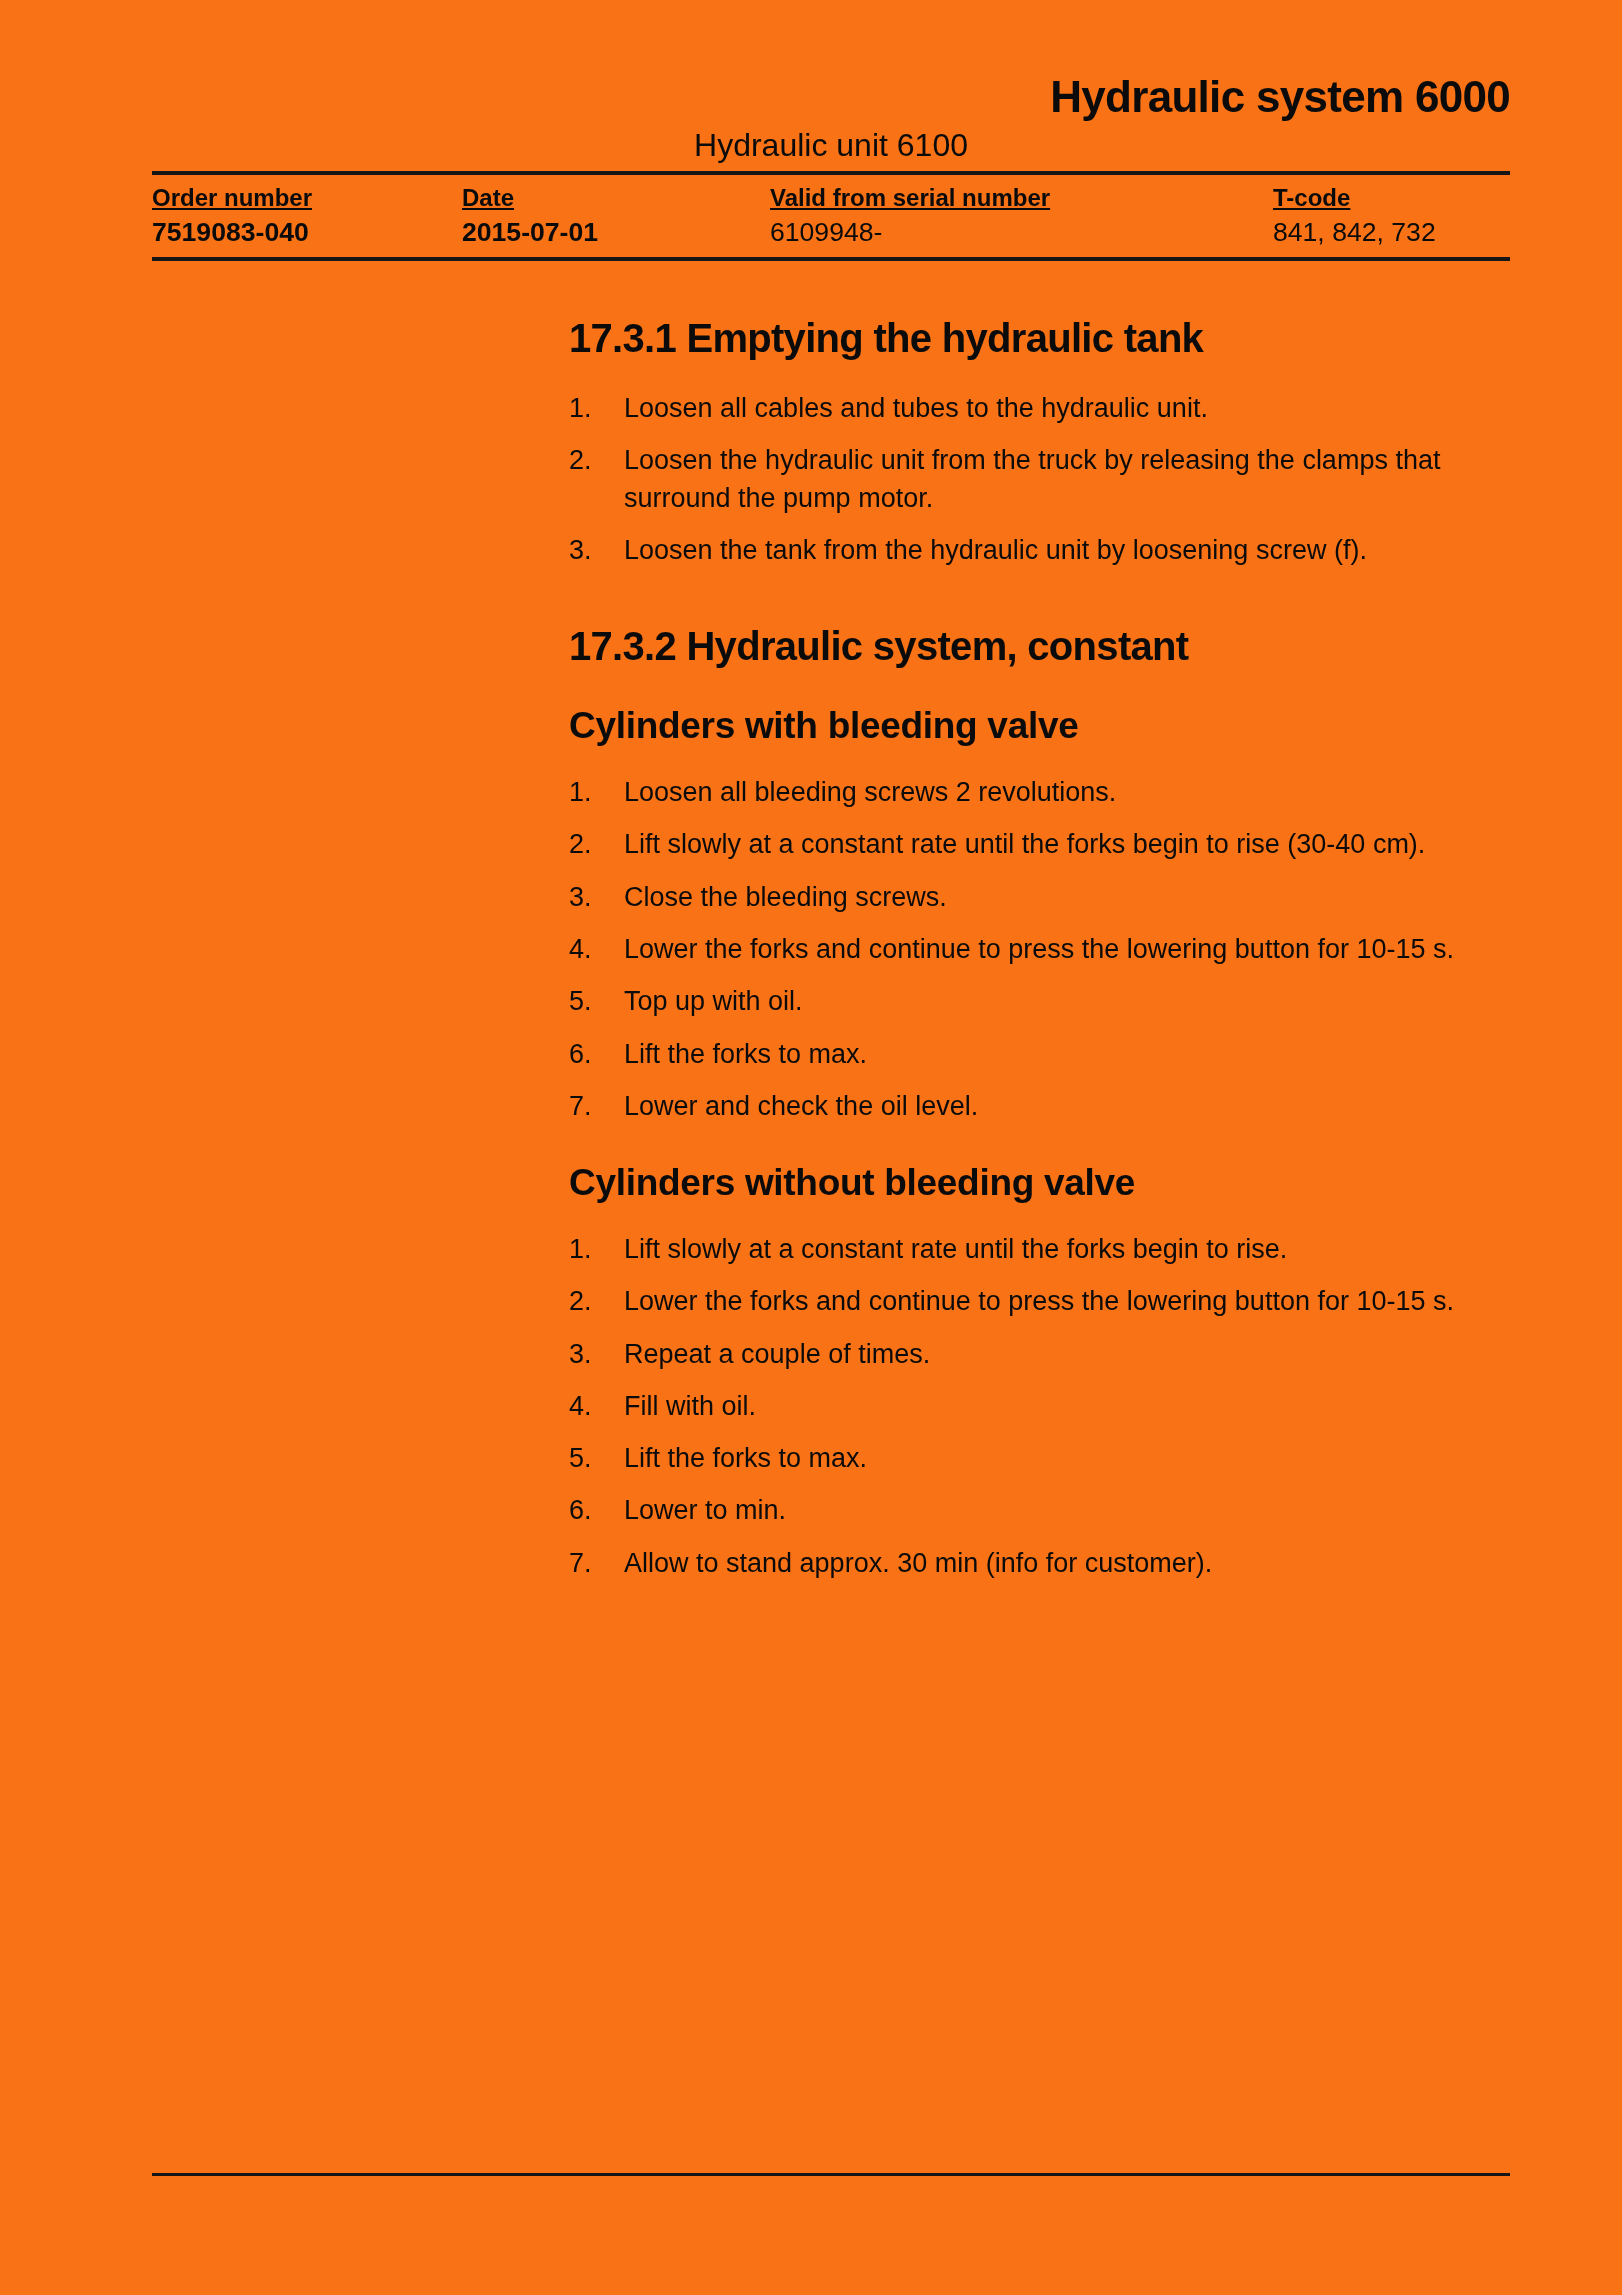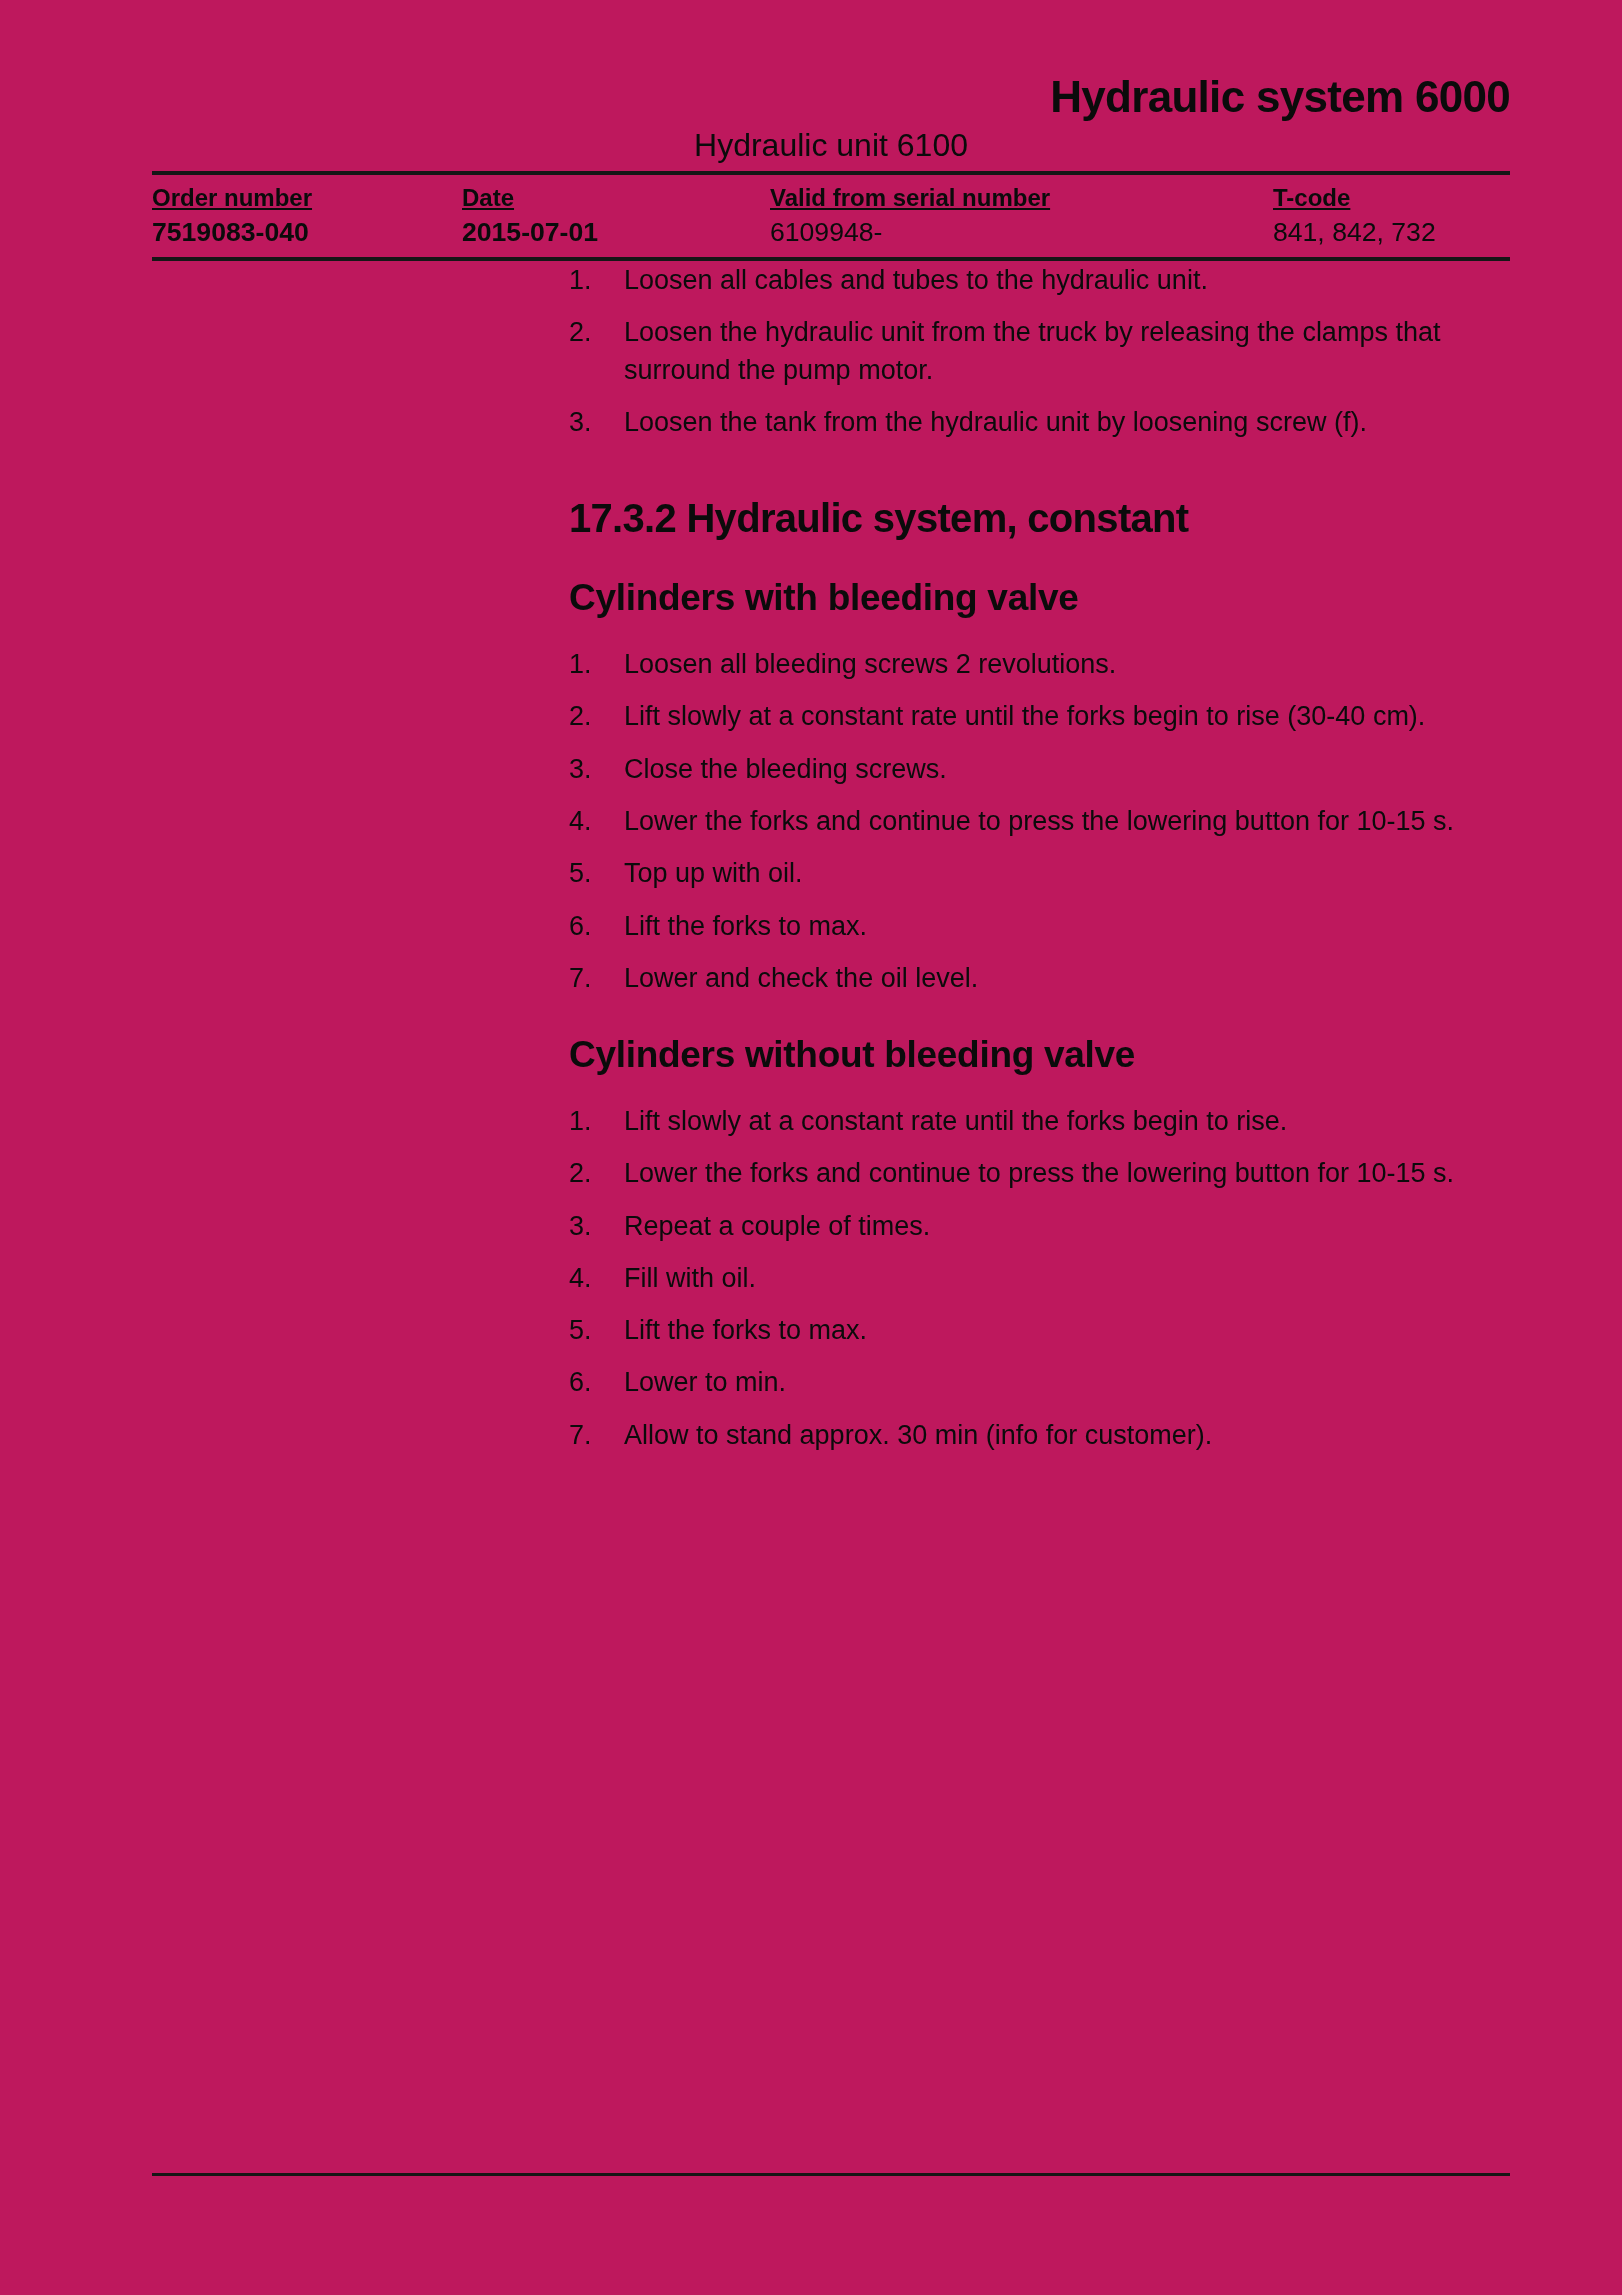--- a/index.html
+++ b/index.html
@@ -1,21 +1,21 @@
 <!DOCTYPE html>
 <html style="font-size:11px"><head>
 <meta charset="utf-8">
 <style>
   * { margin: 0; padding: 0; box-sizing: border-box; }
   html, body { background: #ffffff; }
   .page {
     position: relative;
     width: 1622px;
     height: 2295px;
-    background: #be185d;
+    background: #f97316;
     color: #0b0b0b;
     font-family: "Liberation Sans", "DejaVu Sans", sans-serif;
     overflow: hidden;
   }
   .frame {
     padding: 74px 112px 0 152px; 
   }
   
   .doc-title {
     text-align: right;
@@ -129,20 +129,21 @@
           <div class="meta-value">841, 842, 732</div>
         </div>
       </div>
 
       <div class="rule"></div>
     </header>
 
     <main class="main">
 
       <section>
+        <h2 class="section-heading">17.3.1 Emptying the hydraulic tank</h2>
         <ol class="steps">
           <li>
             <span class="num">1.</span>
             <span class="txt">Loosen all cables and tubes to the hydraulic unit.</span>
           </li>
           <li>
             <span class="num">2.</span>
             <span class="txt">Loosen the hydraulic unit from the truck by releasing the clamps that surround the pump motor.</span>
           </li>
           <li>

